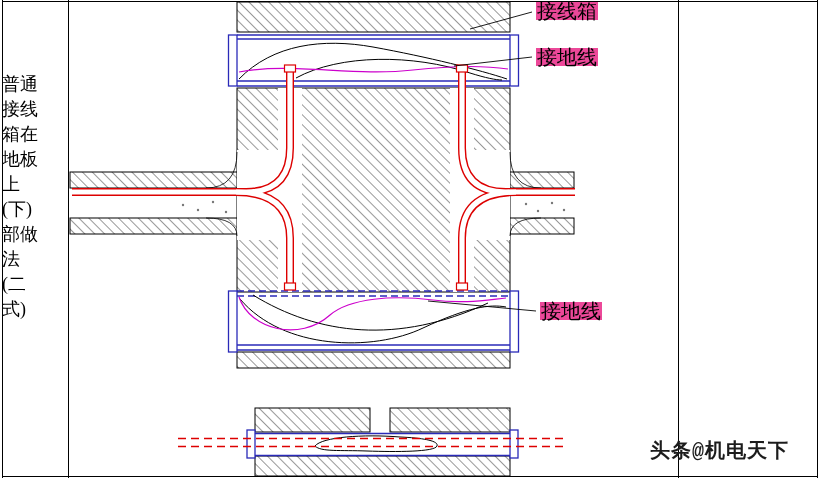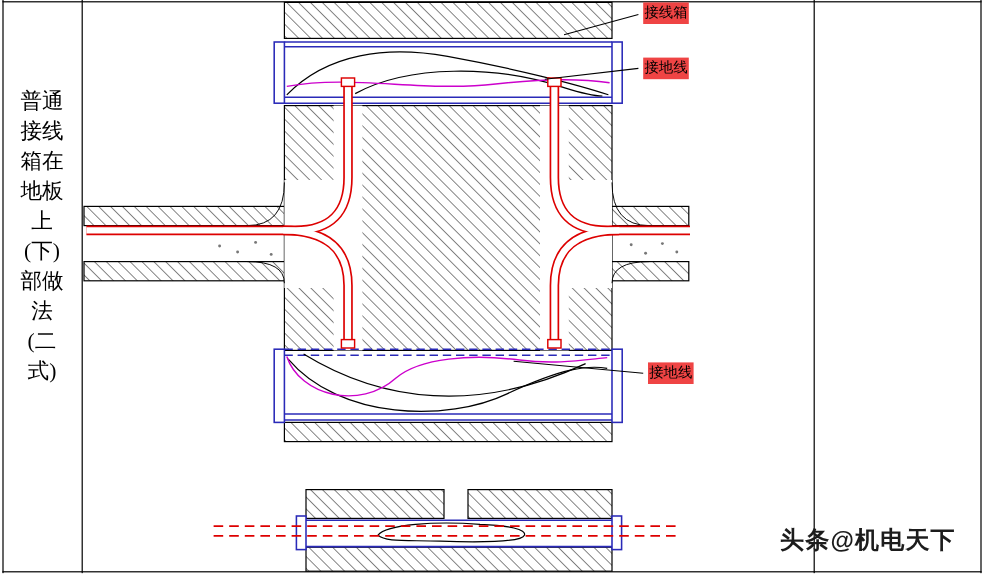--- a/index.html
+++ b/index.html
@@ -6,27 +6,27 @@
     --conduit_red:#dd0000;
     --ground_magenta:#cc00cc;
     --box_blue:#2a2ab8;
     --line_black:#000000;
   }
   html,body{margin:0;padding:0;background:#fff;}
   .stage{position:relative;width:820px;height:478px;background:#fff;overflow:hidden;
          font-family:"Liberation Serif","DejaVu Serif",serif;color:#000;}
   .vline{position:absolute;top:0;bottom:0;width:1px;background:#000;}
   .hline{position:absolute;left:2px;right:2px;height:1px;background:#000;}
-  .left-cell-text{position:absolute;left:2px;top:72px;width:66px;text-align:center;
+  .left-cell-text{position:absolute;left:2px;top:72px;width:66px;text-align:left;
          font-size:18px;line-height:25px;white-space:pre-line;}
   .notes-text{position:absolute;left:686px;top:5px;width:128px;
          font-size:18px;line-height:25px;white-space:pre-line;}
-  .dlabel{position:absolute;font-size:12px;line-height:18px;background:#ef4444;padding:0 1px;font-family:Liberation Mono, monospace;}
+  .dlabel{position:absolute;font-size:20px;line-height:18px;background:#ec4899;padding:0 1px;}
   .watermark{position:absolute;left:650px;top:437px;font-size:20px;font-weight:bold;
-         color:#1c1c1c;letter-spacing:1px;font-family:Liberation Sans, sans-serif;}
+         color:#1c1c1c;letter-spacing:1px;font-family:Liberation Mono, monospace;}
   .svg-wrap{position:absolute;left:68px;top:0;width:610px;height:478px;}
   
   .hatched{fill:url(#hatch);stroke:#000;stroke-width:1;}
   .patch{fill:#fff;stroke:none;}
   .blue{stroke:var(--box_blue);stroke-width:1.3;fill:none;}
   .blue-dash{stroke:var(--box_blue);stroke-width:1.3;fill:none;stroke-dasharray:7 4;}
   .cap{fill:#fff;stroke:var(--box_blue);stroke-width:1.3;}
   .wire{stroke:#000;stroke-width:1;fill:none;}
   .thin{stroke:#000;stroke-width:0.8;fill:none;}
   .mag{stroke:var(--ground_magenta);stroke-width:1.2;fill:none;}

